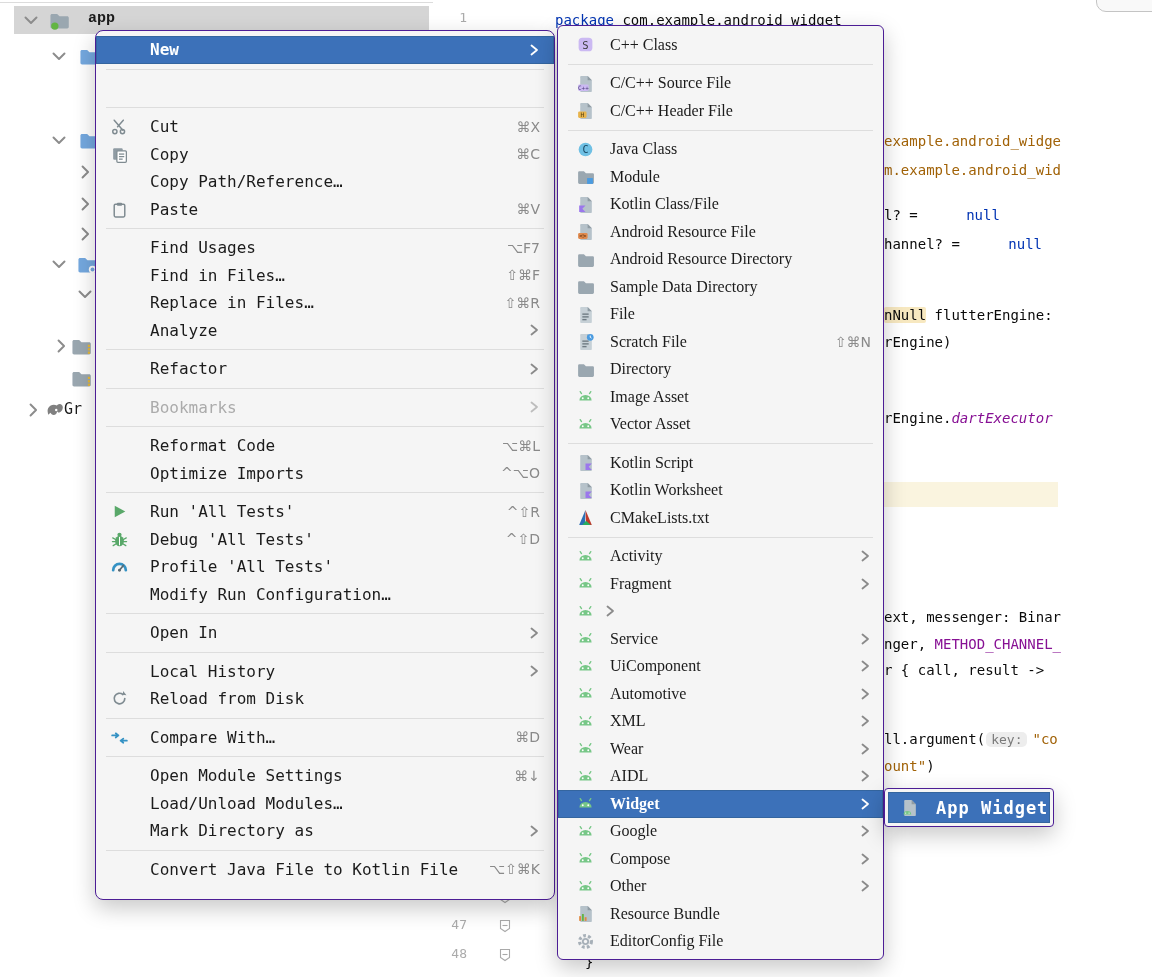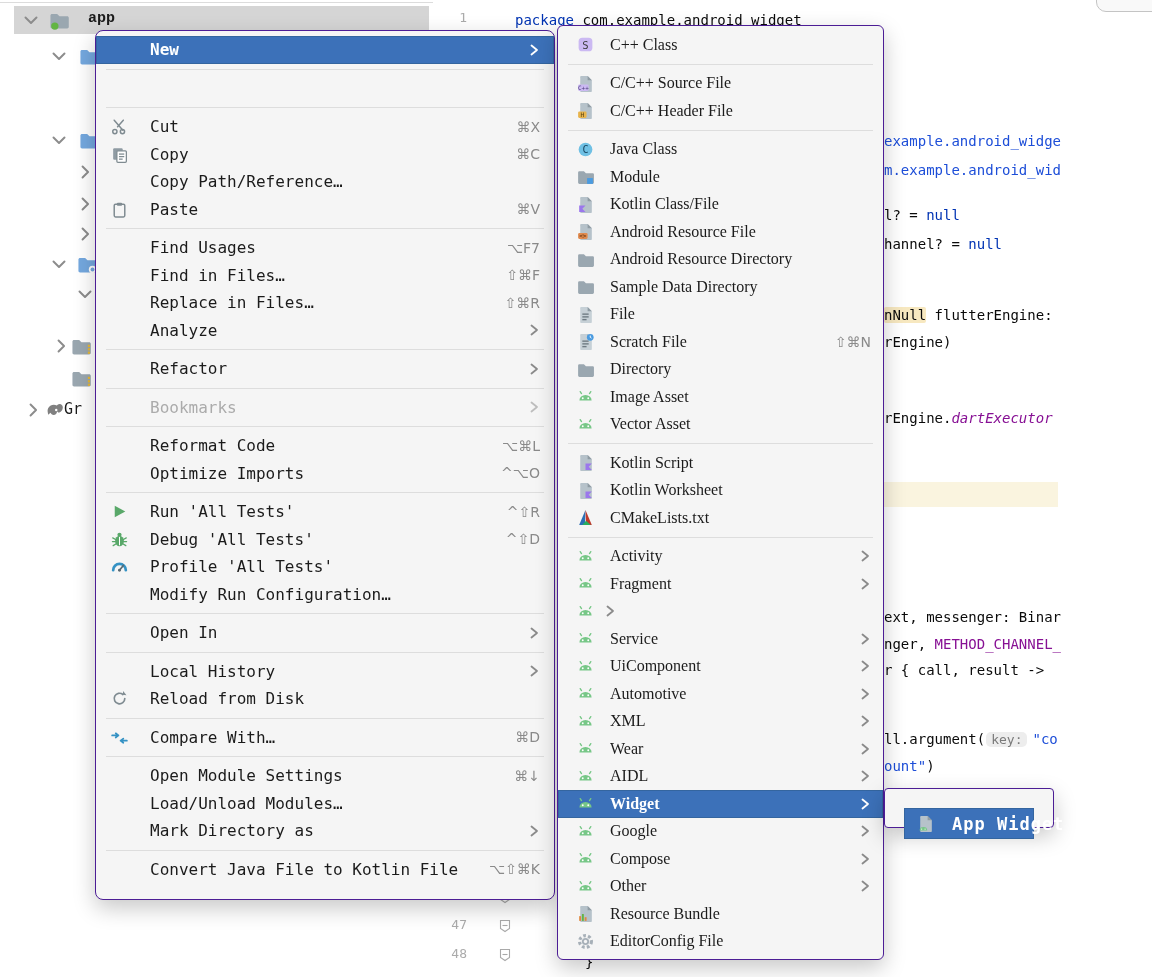--- a/index.html
+++ b/index.html
@@ -16,22 +16,22 @@
   .tlabel.bold{font-weight:bold;}
   .ticon,.tchev{position:absolute;top:3px;width:22px;height:22px;}
   .tchev svg,.ticon svg{width:22px;height:22px;display:block;}
 
   
   .editor{position:absolute;left:433px;top:0;right:0;height:977px;background:#fff;}
   .gut-num{position:absolute;left:0;width:34px;text-align:right;font-size:13px;color:#ABABAB;}
   .fold-marker{position:absolute;left:66px;width:12px;height:14px;}
   .fold-marker svg{display:block;}
   .codeline{position:absolute;white-space:pre;font-size:14px;line-height:20px;color:#0a0a0a;}
-  .c-kw{color:#0033B3;}
-  .c-str{color:#1d4ed8;}
+  .c-kw{color:#0033B3;margin-left:40px;}
+  .c-str{color:#a16207;}
   .c-const{color:#871094;}
   .c-field{color:#871094;font-style:italic;}
   .hl{background:#F7E8C0;border-radius:2px;}
   .chip{background:#EDEDED;color:#7a7a7a;border-radius:5px;padding:0 5px;margin:0 5px 0 1px;
         font-size:13px;}
   .cur-line{position:absolute;background:#FAF4DF;}
   .float-widget{position:absolute;left:663px;top:-16px;width:96px;height:26px;background:#F9F9F9;
         border:1px solid #C4C4C4;border-radius:10px;}
 
   
@@ -45,21 +45,21 @@
   .mi .ar{width:14px;display:flex;justify-content:flex-end;color:#8A8A8A;}
   .mi .ar svg{width:12px;height:12px;}
   .mi.selected{background:#3C71B9;box-shadow:inset 0 0 0 1px #34659F;}
   .mi.selected .lb{color:#fff;font-weight:bold;}
   .mi.selected .ar{color:#fff;}
   .mi.disabled .lb{color:#ABABAB;}
   .mi.disabled .ar{color:#BDBDBD;}
   .msep{height:1px;background:#DDDDDD;margin:5px 10px;}
   .menu2 .mi{padding:0 12px 0 18px;}
   .menu2 .mi .lb{margin-left:8px;font-family:Liberation Serif, serif;}
-  .menu3{padding:19px;}
+  .menu3{padding:3px;}
   .menu3 .mi{height:31px;padding:0 8px 0 12px;}
   .menu3 .mi .lb{font-size:17px;letter-spacing:1px;margin-left:10px;}
 </style>
 </head>
 <body>
 
 <div class="tree" id="tree">
   <div class="tree-topline"></div>
 <div class="trow" style="top: 6px; left: 0px; right: 0px;">
       <div class="selband"></div>

